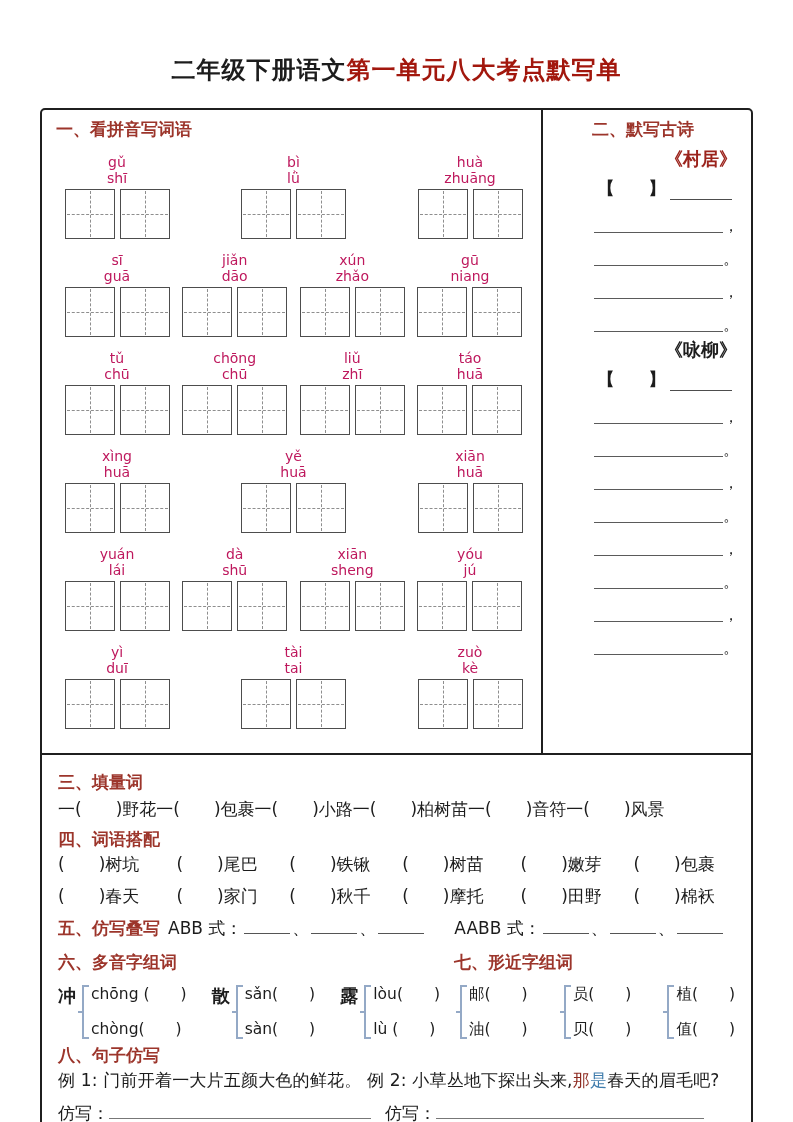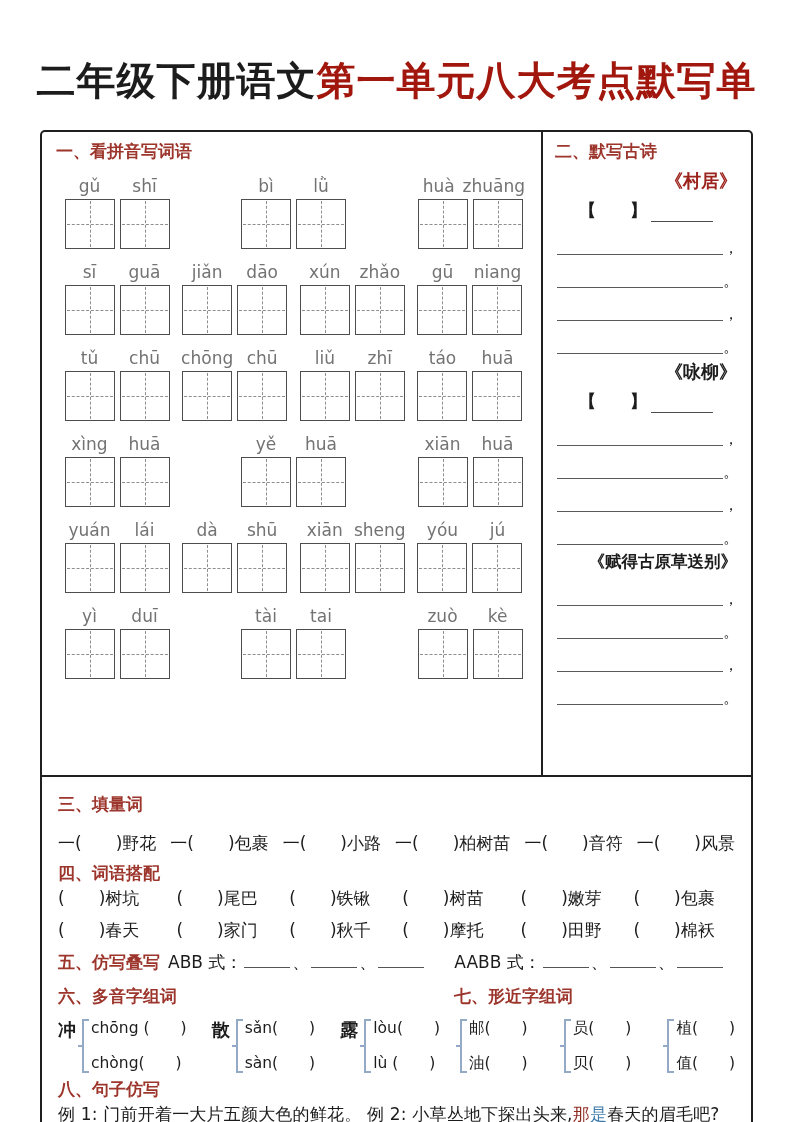--- a/index.html
+++ b/index.html
@@ -2,53 +2,53 @@
 <html><head>
 <meta charset="utf-8">
 <style>
   * { margin:0; padding:0; box-sizing:border-box; }
   body {
     width:793px; height:1122px; background:#ffffff;
     font-family:"DejaVu Sans", sans-serif; color:#1c1c1c;
     overflow:hidden;
   }
   .title {
-    text-align:center; margin-top:54px; font-size:39px; font-weight:800;
+    text-align:center; margin-top:54px; font-size:24px; font-weight:800;
     letter-spacing:1px;
   }
   .title .red { color:#a2170d; }
   .sheet {
     width:713px; margin:22px auto 0; border:2.5px solid #1f1f1f;
     border-radius:5px; background:#fff;
   }
-  .top { display:flex; height:645px; border-bottom:2px solid #1f1f1f; }
+  .top { display:flex; height:645px; border-bottom:2px solid #1f1f1f;gap:37px; }
   .col-left { width:501px; border-right:2px solid #1f1f1f; padding:8px 10px 0 14px; }
   .col-right { flex:1; padding:8px 14px 0 12px; }
   .sec-header { color:#9c352b; font-weight:700; font-size:17px; }
   
   .prow { display:flex; justify-content:space-between; margin-top:13px; padding:0 4px; }
   .pgroup { display:flex; flex-direction:column; align-items:center; width:114px; }
-  .plabel { display:flex; width:110px; font-size:17px; margin-bottom:3px; color:#737373; }
+  .plabel { display:flex; width:110px; font-size:14px; margin-bottom:3px; color:#be185d;flex-direction:column; }
   .plabel span { flex:1; text-align:center; white-space:nowrap; }
   .pair { display:flex; gap:5px; }
   .tzg { width:50px; height:50px; border:1.6px solid #4d4d4d; position:relative; background:#fff; }
   .tzg::before { content:""; position:absolute; left:1px; right:1px; top:50%; border-top:1.4px dashed #8e8e8e; }
   .tzg::after  { content:""; position:absolute; top:1px; bottom:1px; left:50%; border-left:1.4px dashed #8e8e8e; }
   
   .poem-title { text-align:right; font-size:18px; font-weight:600; margin-top:6px; }
   .poem-title.red { color:#9b231c; }
   .poem-title.small { font-size:16.5px; }
   .attr-line { display:flex; justify-content:center; align-items:flex-end; margin-top:6px; font-size:17px; font-weight:600; }
   .attr-blank { width:62px; border-bottom:1.6px solid #4d4d4d; height:18px; margin-left:4px; }
   .poem-line { display:flex; align-items:flex-end; height:33px; padding:0 2px; }
   .poem-blank { flex:1; border-bottom:1.4px solid #5a5a5a; height:20px; }
   .poem-punct { font-size:16px; width:12px; text-align:right; line-height:14px; }
   
   .bottom { padding:16px 16px 0 16px; font-size:17px;border-radius:25px; }
-  .row-spread { display:flex; justify-content:space-between; align-items:baseline; height:30px; margin-top:16px; }
+  .row-spread { display:flex; align-items:baseline; height:30px; margin-top:4px; }
   .grid6 { display:grid; grid-template-columns:1.05fr 1fr 1fr 1.05fr 1fr 0.9fr; height:30px; align-items:baseline; margin-top:2px; }
   .inline-row { display:flex; align-items:baseline; height:32px; margin-top:2px; }
   .blank-s { display:inline-block; width:46px; border-bottom:1.4px solid #555; height:16px; margin:0 2px; }
   .dual-header { display:flex; margin-top:2px; }
   .dual-header .h-left { width:396px; }
   .poly-row { display:flex; margin-top:6px; height:64px; }
   .poly-left { width:396px; display:flex; justify-content:space-between; padding-right:14px; }
   .poly-right { flex:1; display:flex; justify-content:space-between; }
   .poly-group { display:flex; align-items:center; }
   .poly-char { font-size:18px; font-weight:600; align-self:flex-start; margin-top:4px; }
@@ -345,21 +345,20 @@
             <span class="poem-blank"></span>
             <span class="poem-punct">，</span>
           </div>
         <div class="poem-line">
             <span class="poem-blank"></span>
             <span class="poem-punct">。</span>
           </div>
       </div>
 
       <div>
-        <div class="poem-title small">《赋得古原草送别》</div>
         <div class="poem-line">
             <span class="poem-blank"></span>
             <span class="poem-punct">，</span>
           </div>
         <div class="poem-line">
             <span class="poem-blank"></span>
             <span class="poem-punct">。</span>
           </div>
         <div class="poem-line">
             <span class="poem-blank"></span>

